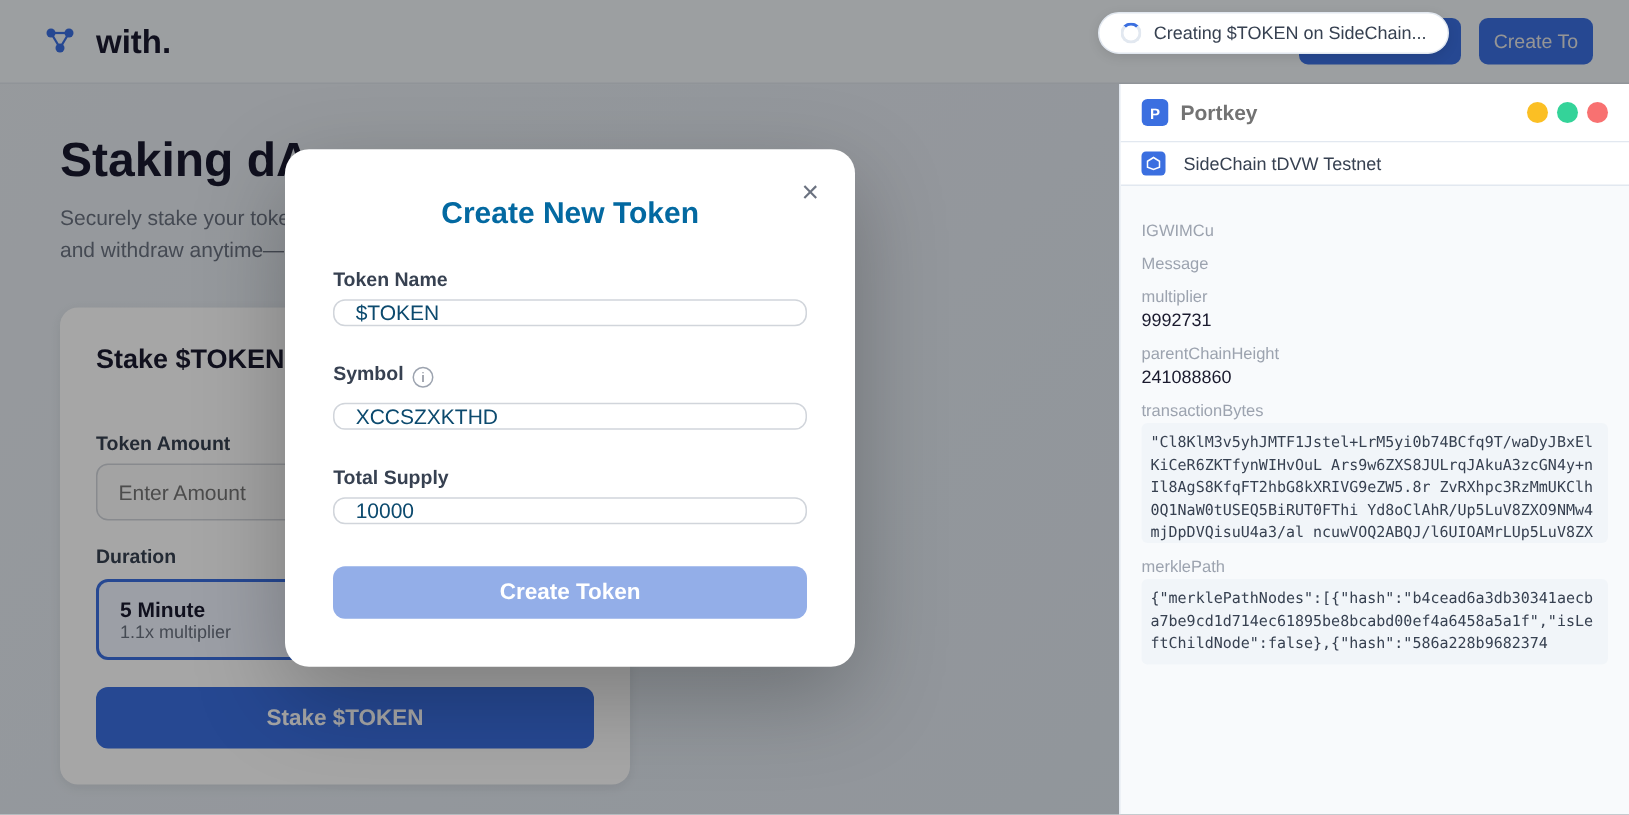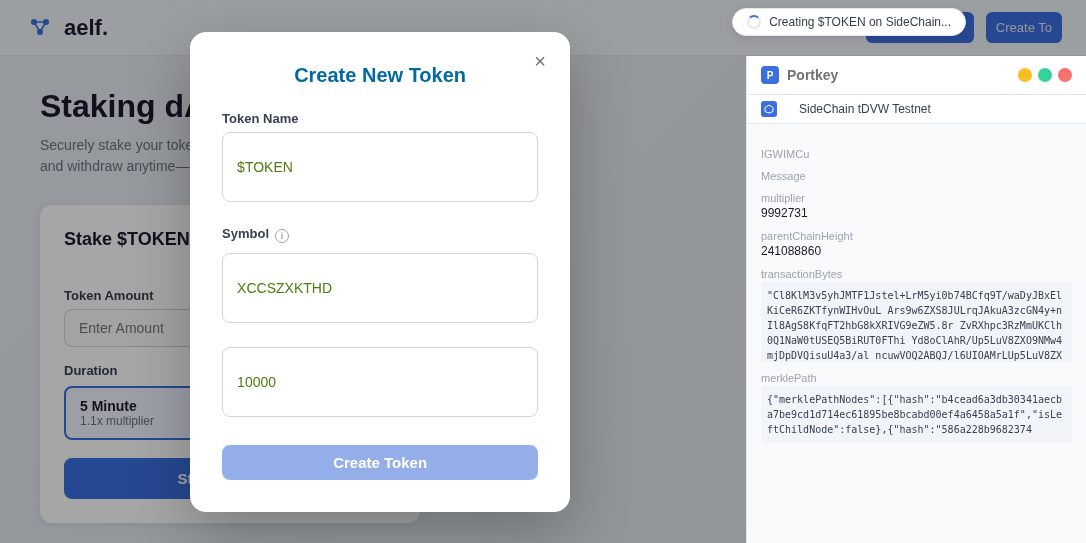--- a/index.html
+++ b/index.html
@@ -216,23 +216,23 @@
     .modal-label {
       font-size: 13px;
       font-weight: 600;
       color: #374151;
       margin-bottom: 6px;
     }
     .modal-input {
       width: 100%;
       border: 1px solid #d1d5db;
       border-radius: 8px;
-      padding: 26px 14px;
+      padding: 0 14px;
       font-size: 14px;
-      color: #4d7c0f;
+      color: #0c4a6e;
       margin-bottom: 24px;
       outline: none;
     }
     .modal-label-row {
       display: flex;
       align-items: center;
       gap: 6px;
       margin-bottom: 6px;
     }
     .info-icon {
@@ -300,21 +300,21 @@
       border: none;
       cursor: pointer;
     }
     .win-btn-min { background: #fbbf24; }
     .win-btn-max { background: #34d399; }
     .win-btn-close { background: #f87171; }
 
     .portkey-network-badge {
       display: flex;
       align-items: center;
-      gap: 22px;
+      gap: 12px;
       padding: 6px 14px;
       background: white;
       border-bottom: 1px solid #e2e8f0;
     }
     .portkey-network-icon {
       width: 16px;
       height: 16px;
       background: #3b6fe0;
       border-radius: 3px;
       display: flex;
@@ -400,21 +400,21 @@
 <div class="header">
   <div class="logo">
     <svg class="logo-icon" viewBox="0 0 32 32" fill="none">
       <circle cx="10" cy="10" r="3" fill="#3b6fe0"></circle>
       <circle cx="22" cy="10" r="3" fill="#3b6fe0"></circle>
       <circle cx="16" cy="20" r="3" fill="#3b6fe0"></circle>
       <line x1="10" y1="10" x2="22" y2="10" stroke="#3b6fe0" stroke-width="1.5"></line>
       <line x1="10" y1="10" x2="16" y2="20" stroke="#3b6fe0" stroke-width="1.5"></line>
       <line x1="22" y1="10" x2="16" y2="20" stroke="#3b6fe0" stroke-width="1.5"></line>
     </svg>
-    <span class="logo-text">aelf.</span>
+    <span class="logo-text">with.</span>
   </div>
   <div class="header-right">
     <button class="wallet-btn">FF84G....2M8</button>
     <button class="create-token-btn-header">Create To</button>
   </div>
 </div>
 
 <div class="spinner-wrapper">
   <div class="spinner"></div>
   <span class="spinner-text">Creating $TOKEN on SideChain...</span>
@@ -449,20 +449,21 @@
 
   <div class="modal-label">Token Name</div>
   <input class="modal-input" type="text" value="$TOKEN" placeholder="$TOKEN" style="">
 
   <div class="modal-label-row">
     <span class="modal-label">Symbol</span>
     <span class="info-icon">i</span>
   </div>
   <input class="modal-input" type="text" value="XCCSZXKTHD" placeholder="XCCSZXKTHD" style="">
 
+  <div class="modal-label">Total Supply</div>
   <input class="modal-input" type="text" value="10000" placeholder="10000" style="">
 
   <button class="create-token-submit-btn">Create Token</button>
 </div>
 
 <div class="portkey-panel">
   <div class="portkey-header">
     <svg width="18" height="18" viewBox="0 0 18 18">
       <rect width="18" height="18" rx="4" fill="#3b6fe0"></rect>
       <text x="9" y="13" text-anchor="middle" fill="white" font-size="10" font-weight="bold">P</text>

